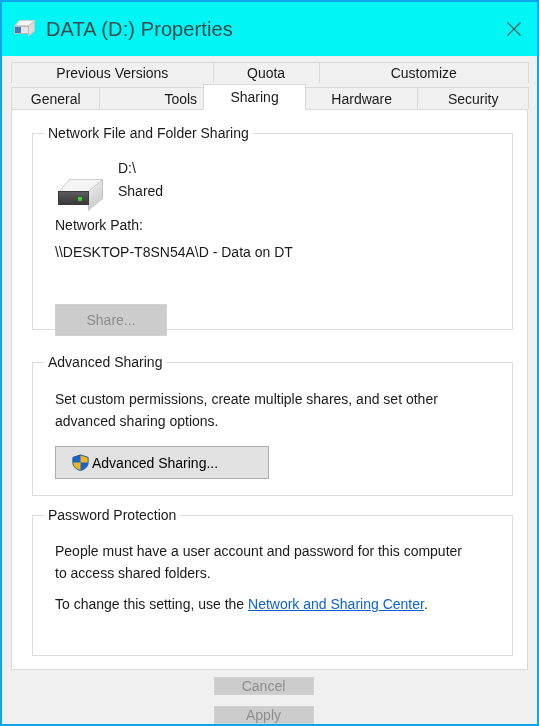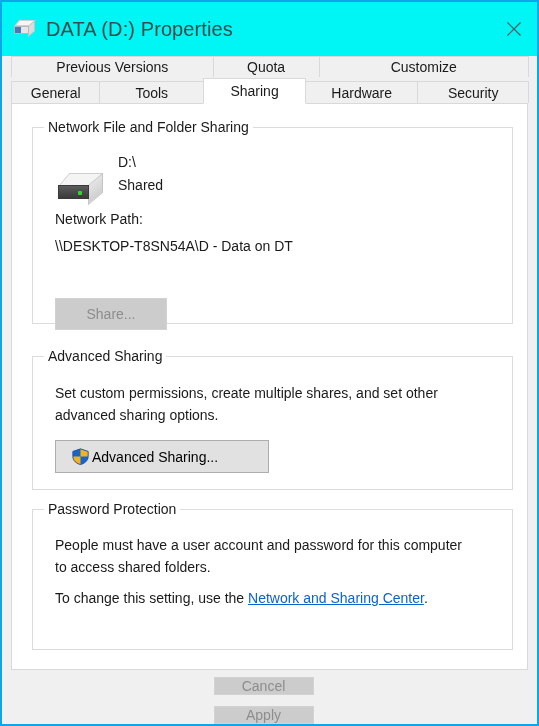--- a/index.html
+++ b/index.html
@@ -61,21 +61,21 @@
     display: flex;
     align-items: center;
     justify-content: center;
     cursor: default;
   }
   .titlebar-close svg { display: block; }
 
   
   .tabarea {
     position: relative;
-    padding: 0 9px 0 9px;
+    padding: 6px 9px 0 9px;
     background: #f0f0f0;
     box-sizing: border-box;
   }
   .tabrow {
     display: flex;
     height: 21px;
     box-sizing: border-box;
   }
   .tabrow.row1 { position: relative; z-index: 1; }
   .tabrow.row2 { position: relative; z-index: 2; height: 26px; align-items: flex-end; }
@@ -287,21 +287,21 @@
         <span>Quota</span>
       </div>
       <div class="tab" style="width:215px;">
         <span>Customize</span>
       </div>
     </div>
     <div class="tabrow row2">
       <div class="tab" style="width:92px;">
         <span>General</span>
       </div>
-      <div class="tab" style="width:108px;">
+      <div class="tab" style="width:108px;justify-content:flex-end;">
         <span>Tools</span>
       </div>
       <div class="tab selected" style="width:106px;">
         <span>Sharing</span>
       </div>
       <div class="tab" style="width:117px;">
         <span>Hardware</span>
       </div>
       <div class="tab" style="width:115px;">
         <span>Security</span>

